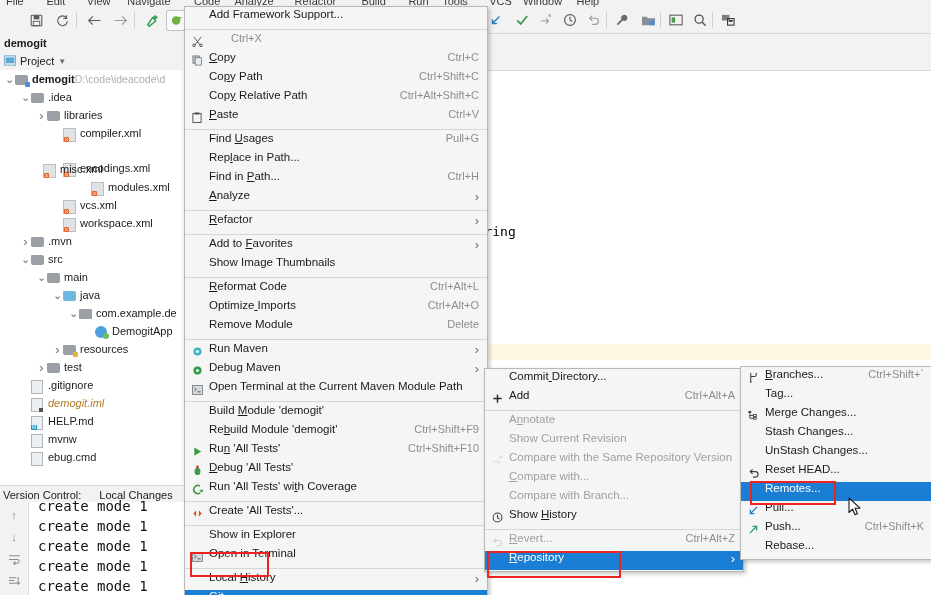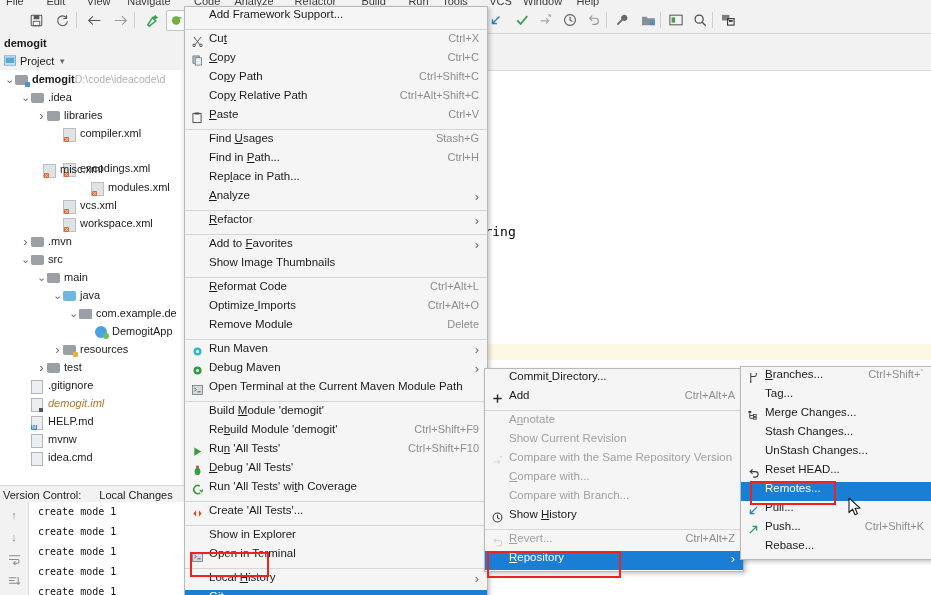--- a/index.html
+++ b/index.html
@@ -148,21 +148,21 @@
     background: #ffffff;
   }
   .vcs-sidebar {
     position: absolute; left: 0; top: 502px; width: 28px; height: 93px;
     background: #f2f2f2; border-right: 1px solid #dcdcdc;
     display: flex; flex-direction: column; align-items: center; gap: 8px; padding-top: 6px;
   }
   .vcs-sidebar .si { width: 16px; height: 14px; display: flex; align-items:center; justify-content:center; color:#8a8a8a; }
   .vcs-line {
     position: absolute; left: 38px; font-family: "DejaVu Sans Mono", monospace;
-    font-size: 10px; color: #111; white-space: nowrap; margin-top: 8px;
+    font-size: 14px; color: #111; white-space: nowrap;
   }
 
   
   .menu {
     position: absolute; background: #f5f5f5;
     border: 1px solid #b8b8b8; box-shadow: 2px 2px 4px rgba(0,0,0,0.22);
     padding: 1px 0; z-index: 50; font-size: 11.5px;
   }
   .mi {
     position: relative; height: 19px; display: flex; 
@@ -475,21 +475,21 @@
         <span class="tnode-ico">
           <div class="ic-file"></div>
         </span>
         <span class="tlabel">mvnw</span>
       </div>
       <div class="tree-row" style="top: 379px; padding-left: 20px;">
         <span class="chev"></span>
         <span class="tnode-ico">
           <div class="ic-file"></div>
         </span>
-        <span class="tlabel">idea.cmd</span>
+        <span class="tlabel">ebug.cmd</span>
       </div>
     </div>
 
   <div class="editor">
     <div class="editor-tabstrip"></div>
     <div class="gutter"></div>
     <div class="yellow-band"></div>
     <div class="code" id="code"><div style="position: absolute; top: 0px; left: 0px;"><span>om.example.demogit;</span></div><div style="position: absolute; top: 42px; left: 0px;"><span class="hl-green">.</span></div><div style="position: absolute; top: 84px; left: 0px;"><span class="ann">otApplication</span></div><div style="position: absolute; top: 105px; left: 0px;"><span class="kw">ass </span><span>DemogitApplication {</span></div><div style="position: absolute; top: 126px; left: 0px;"><span class="g-gray">1</span></div><div style="position: absolute; top: 147px; left: 0px;"><span class="kw">c static void </span><span>main(String[] args) </span><span class="hl-green">{</span><span> Spring</span></div></div>
   </div>
 
@@ -526,21 +526,20 @@
       </div>
       <div class="msep"></div>
       <div class="mi">
         <span class="mico">
           <svg width="11" height="11" viewBox="0 0 12 12">
             <path d="M2 1l7 9M10 1L3 10" stroke="#4a4a4a" stroke-width="1" fill="none"></path>
             <circle cx="2.2" cy="10.2" r="1.4" fill="none" stroke="#4a4a4a" stroke-width="1"></circle>
             <circle cx="9.8" cy="10.2" r="1.4" fill="none" stroke="#4a4a4a" stroke-width="1"></circle>
           </svg>
         </span>
-        <span class="label">Cu<span class="u">t</span></span>
         <span class="accel">Ctrl+X</span>
       </div>
       <div class="mi">
         <span class="mico">
           <svg width="11" height="11" viewBox="0 0 12 12">
             <rect x="1" y="1" width="7" height="8" fill="#b8c4cc" stroke="#6a6a6a" stroke-width="0.8"></rect>
             <rect x="3.5" y="3" width="7" height="8" fill="#e8eef2" stroke="#6a6a6a" stroke-width="0.8"></rect>
           </svg>
         </span>
         <span class="label"><span class="u">C</span>opy</span>
@@ -560,28 +559,28 @@
             <rect x="1" y="1.5" width="9" height="10" fill="none" stroke="#4a4a4a" stroke-width="1"></rect>
             <rect x="3" y="0.5" width="5" height="2.2" fill="#4a4a4a"></rect>
           </svg>
         </span>
         <span class="label"><span class="u">P</span>aste</span>
         <span class="accel">Ctrl+V</span>
       </div>
       <div class="msep"></div>
       <div class="mi">
         <span class="label">Find <span class="u">U</span>sages</span>
-        <span class="accel">Stash+G</span>
+        <span class="accel">Pull+G</span>
+      </div>
+      <div class="mi">
+        <span class="label">Rep<span class="u">l</span>ace in Path...</span>
       </div>
       <div class="mi">
         <span class="label">Find in <span class="u">P</span>ath...</span>
         <span class="accel">Ctrl+H</span>
-      </div>
-      <div class="mi">
-        <span class="label">Rep<span class="u">l</span>ace in Path...</span>
       </div>
       <div class="mi">
         <span class="label"><span class="u">A</span>nalyze</span>
         <span class="arrow" style="font-size: 13px;">›</span>
       </div>
       <div class="msep"></div>
       <div class="mi">
         <span class="label"><span class="u">R</span>efactor</span>
         <span class="arrow" style="font-size: 13px;">›</span>
       </div>

